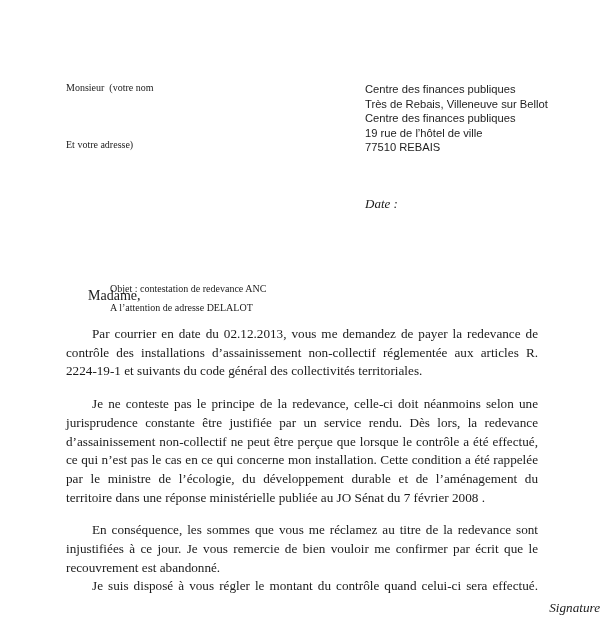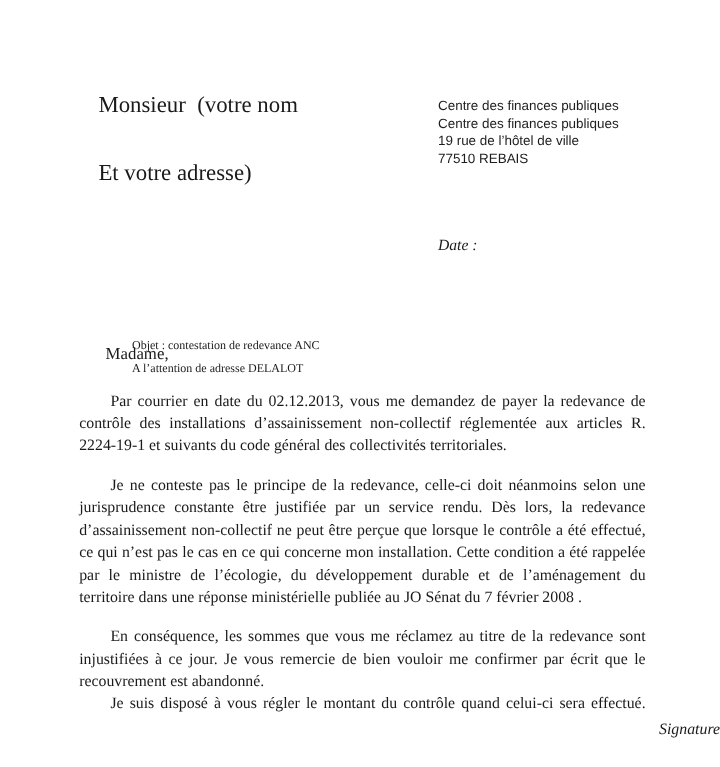--- a/index.html
+++ b/index.html
@@ -15,23 +15,23 @@
     background: #ffffff;
     overflow: hidden;
     font-family: "Liberation Serif", "DejaVu Serif", serif;
     color: #1a1a1a;
     -webkit-font-smoothing: antialiased;
   }
 
   
   .sender {
     position: absolute;
-    left: 82px;
+    left: 66px;
     top: 40px;
-    font-size: 19px;
+    font-size: 10px;
     line-height: 19px;
     white-space: pre;
   }
   .sender div { white-space: pre; }
 
   
   .recipient {
     position: absolute;
     left: 365px;
     top: 82px;
@@ -114,20 +114,21 @@
 
 <div class="page">
 
   <div class="sender">
     <div>Monsieur  (votre nom</div>
     <div>Et votre adresse)</div>
   </div>
 
   <div class="recipient">
     <div>Centre des finances publiques</div>
+    <div>Très de Rebais, Villeneuve sur Bellot</div>
     <div>Centre des finances publiques</div>
     <div>19 rue de l’hôtel de ville</div>
     <div>77510 REBAIS</div>
   </div>
 
   <div class="date-line">
     <span>Date :</span>
     <span></span>
   </div>
 

